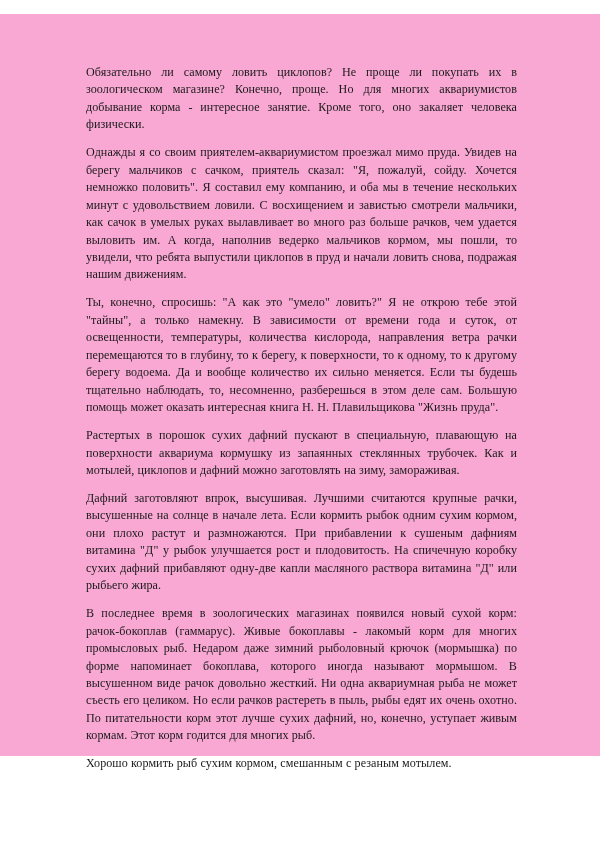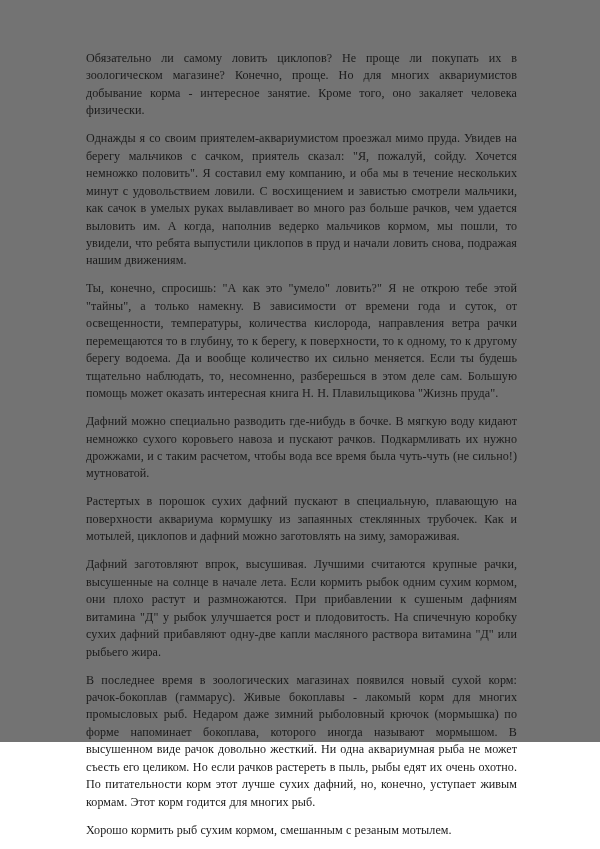--- a/index.html
+++ b/index.html
@@ -13,24 +13,24 @@
     height: 849px;
     position: relative;
     overflow: hidden;
     font-family: "Liberation Serif", "DejaVu Serif", serif;
     color: #1a1a1a;
     -webkit-font-smoothing: antialiased;
   }
   .page {
     position: absolute;
     left: 0;
-    top: 0;
+    top: 14px;
     width: 600px;
     height: 742px;
-    background: #737373;
+    background: #f9a8d4;
   }
   .text-column {
     position: absolute;
     left: 86px;
     top: 50px;
     width: 431px;
   }
   p.para {
     margin: 0 0 10.5px 0;
     font-size: 12.1px;
@@ -56,21 +56,20 @@
 
 <div class="page">
   <div class="text-column">
 
     <p class="para">Обязательно ли самому ловить циклопов? Не проще ли покупать их в зоологическом магазине? Конечно, проще. Но для многих аквариумистов добывание корма - интересное занятие. Кроме того, оно закаляет человека физически.</p>
 
     <p class="para">Однажды я со своим приятелем-аквариумистом проезжал мимо пруда. Увидев на берегу мальчиков с сачком, приятель сказал: "Я, пожалуй, сойду. Хочется немножко половить". Я составил ему компанию, и оба мы в течение нескольких минут с удовольствием ловили. С восхищением и завистью смотрели мальчики, как сачок в умелых руках вылавливает во много раз больше рачков, чем удается выловить им. А когда, наполнив ведерко мальчиков кормом, мы пошли, то увидели, что ребята выпустили циклопов в пруд и начали ловить снова, подражая нашим движениям.</p>
 
     <p class="para">Ты, конечно, спросишь: "А как это "умело" ловить?" Я не открою тебе этой "тайны", а только намекну. В зависимости от времени года и суток, от освещенности, температуры, количества кислорода, направления ветра рачки перемещаются то в глубину, то к берегу, к поверхности, то к одному, то к другому берегу водоема. Да и вообще количество их сильно меняется. Если ты будешь тщательно наблюдать, то, несомненно, разберешься в этом деле сам. Большую помощь может оказать интересная книга Н. Н. Плавильщикова "Жизнь пруда".</p>
 
-    <p class="para">Дафний можно специально разводить где-нибудь в бочке. В мягкую воду кидают немножко сухого коровьего навоза и пускают рачков. Подкармливать их нужно дрожжами, и с таким расчетом, чтобы вода все время была чуть-чуть (не сильно!) мутноватой.</p>
 
     <p class="para">Растертых в порошок сухих дафний пускают в специальную, плавающую на поверхности аквариума кормушку из запаянных стеклянных трубочек. Как и мотылей, циклопов и дафний можно заготовлять на зиму, замораживая.</p>
 
     <p class="para">Дафний заготовляют впрок, высушивая. Лучшими считаются крупные рачки, высушенные на солнце в начале лета. Если кормить рыбок одним сухим кормом, они плохо растут и размножаются. При прибавлении к сушеным дафниям витамина "Д" у рыбок улучшается рост и плодовитость. На спичечную коробку сухих дафний прибавляют одну-две капли масляного раствора витамина "Д" или рыбьего жира.</p>
 
     <p class="para">В последнее время в зоологических магазинах появился новый сухой корм: рачок-бокоплав (гаммарус). Живые бокоплавы - лакомый корм для многих промысловых рыб. Недаром даже зимний рыболовный крючок (мормышка) по форме напоминает бокоплава, которого иногда называют мормышом. В высушенном виде рачок довольно жесткий. Ни одна аквариумная рыба не может съесть его целиком. Но если рачков растереть в пыль, рыбы едят их очень охотно. По питательности корм этот лучше сухих дафний, но, конечно, уступает живым кормам. Этот корм годится для многих рыб.</p>
 
     <p class="para single-line">Хорошо кормить рыб сухим кормом, смешанным с резаным мотылем.</p>
 
   </div>

